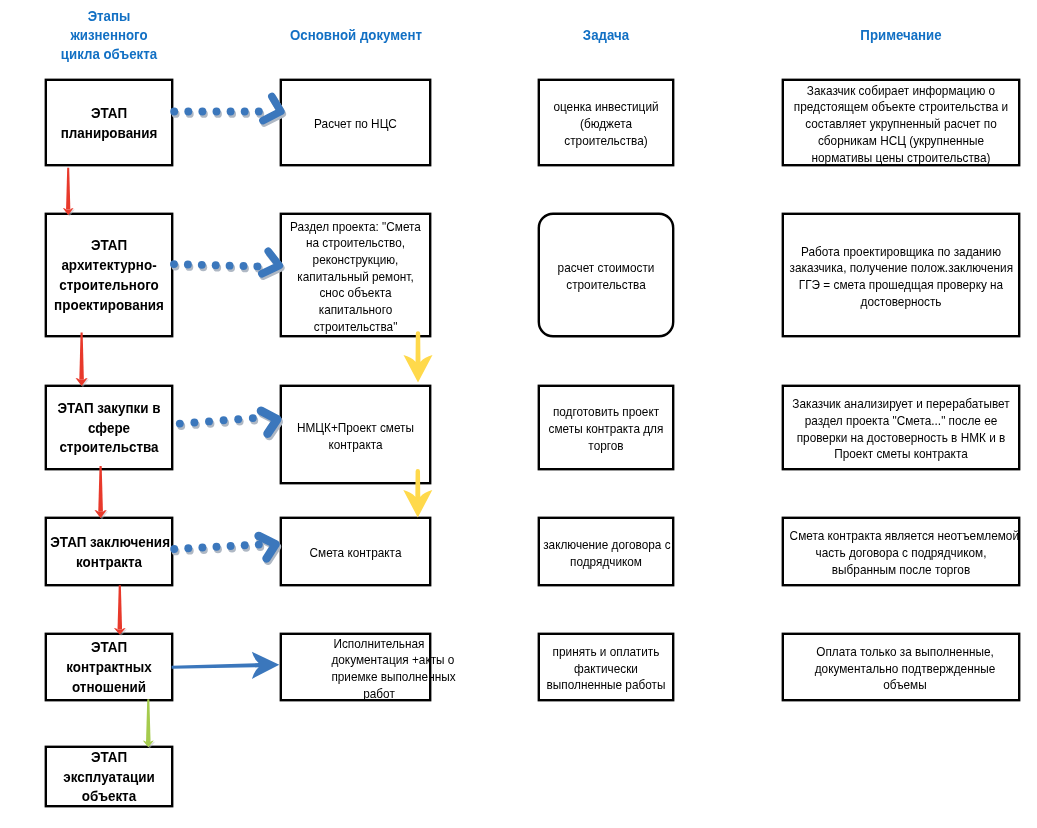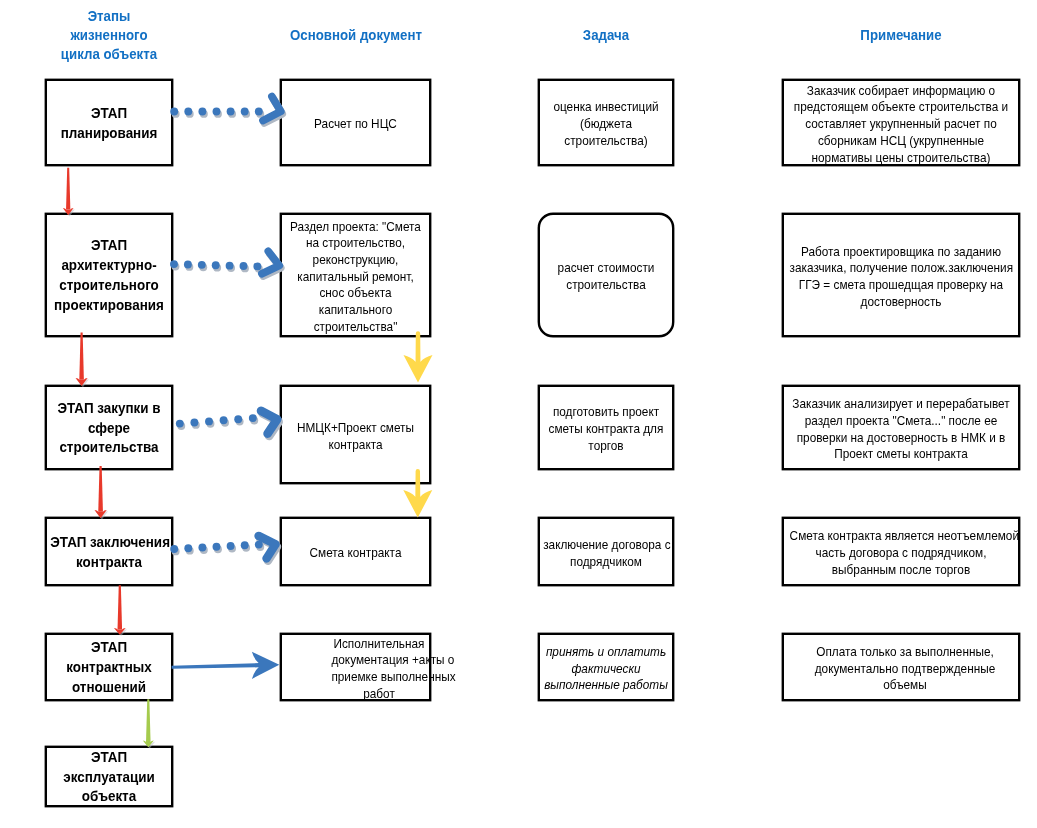--- a/index.html
+++ b/index.html
@@ -116,21 +116,21 @@
     <span class="txt">ЭТАП
 контрактных
 отношений</span>
   </div>
   <div class="node plain-node" style="left:280px;top:633px;width:151px;height:68px;padding-left:47px;">
     <span class="txt">Исполнительная
 документация +акты о
 приемке выполненных
 работ</span>
   </div>
-  <div class="node plain-node" style="left:538px;top:633px;width:136px;height:68px;font-style:italic;">
+  <div class="node plain-node" style="left:538px;top:633px;width:136px;height:68px;">
     <span class="txt">принять и оплатить
 фактически
 выполненные работы</span>
   </div>
   <div class="node plain-node" style="left:782px;top:633px;width:238px;height:68px;padding-left:8px;">
     <span class="txt">Оплата только за выполненные,
 документально подтвержденные
 объемы</span>
   </div>
   <div class="node stage-node" style="left:45px;top:746px;width:128px;height:61px;">

